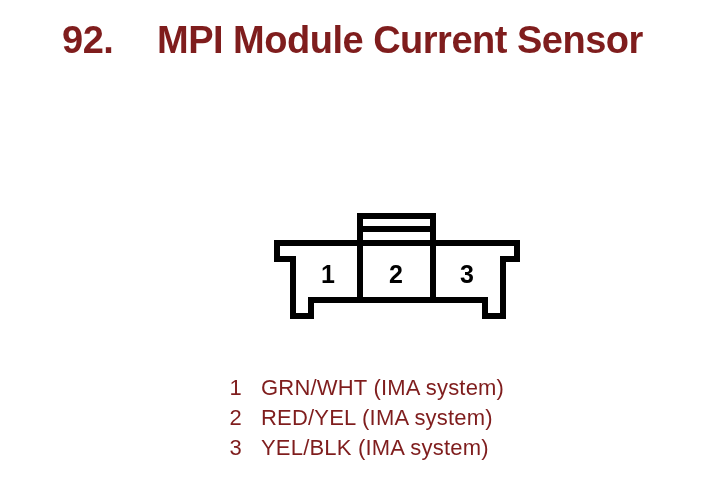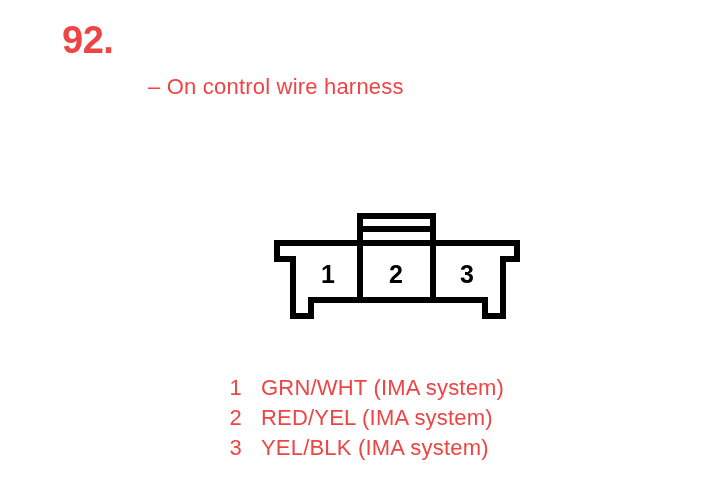--- a/index.html
+++ b/index.html
@@ -1,21 +1,21 @@
 <!DOCTYPE html>
 <html><head>
 <meta charset="utf-8">
 <style>
   html, body { margin: 0; padding: 0; background: #ffffff; }
   .canvas {
     position: relative;
     width: 704px;
     height: 492px;
     background: #ffffff;
-    color: #ef4444;
+    color: #7f1d1d;
     font-family: "Liberation Sans", sans-serif;
     overflow: hidden;
   }
   .item-no {
     position: absolute;
     left: 62px;
     top: 21px;
     font-size: 38px;
     font-weight: bold;
     line-height: 38px;
@@ -74,23 +74,23 @@
   .legend-row { display: flex; }
   .legend-row .pin { width: 14px; text-align: right; flex: none; }
   .legend-row .wire { margin-left: 19px; white-space: nowrap; text-align: center; }
 </style>
 </head>
 <body>
 
 <div class="canvas">
 
   <span class="item-no">92.</span>
+  <span class="page-title">MPI Module Current Sensor</span>
 
   <ul class="notes">
-    <li>– On control wire harness</li>
   </ul>
 
   <svg class="connector-svg" viewBox="0 0 704 492" xmlns="http://www.w3.org/2000/svg" aria-hidden="true">
 
     <path d="M 360,244 L 360,216 L 433,216 L 433,244"></path>
     <line x1="358" y1="229" x2="435" y2="229"></line>
 
     <path d="M 277,243 L 517,243 L 517,259 L 503,259 L 503,316 L 485,316 L 485,300 L 311,300 L 311,316 L 293,316 L 293,259 L 277,259 Z"></path>
 
     <line x1="360" y1="243" x2="360" y2="300"></line>

